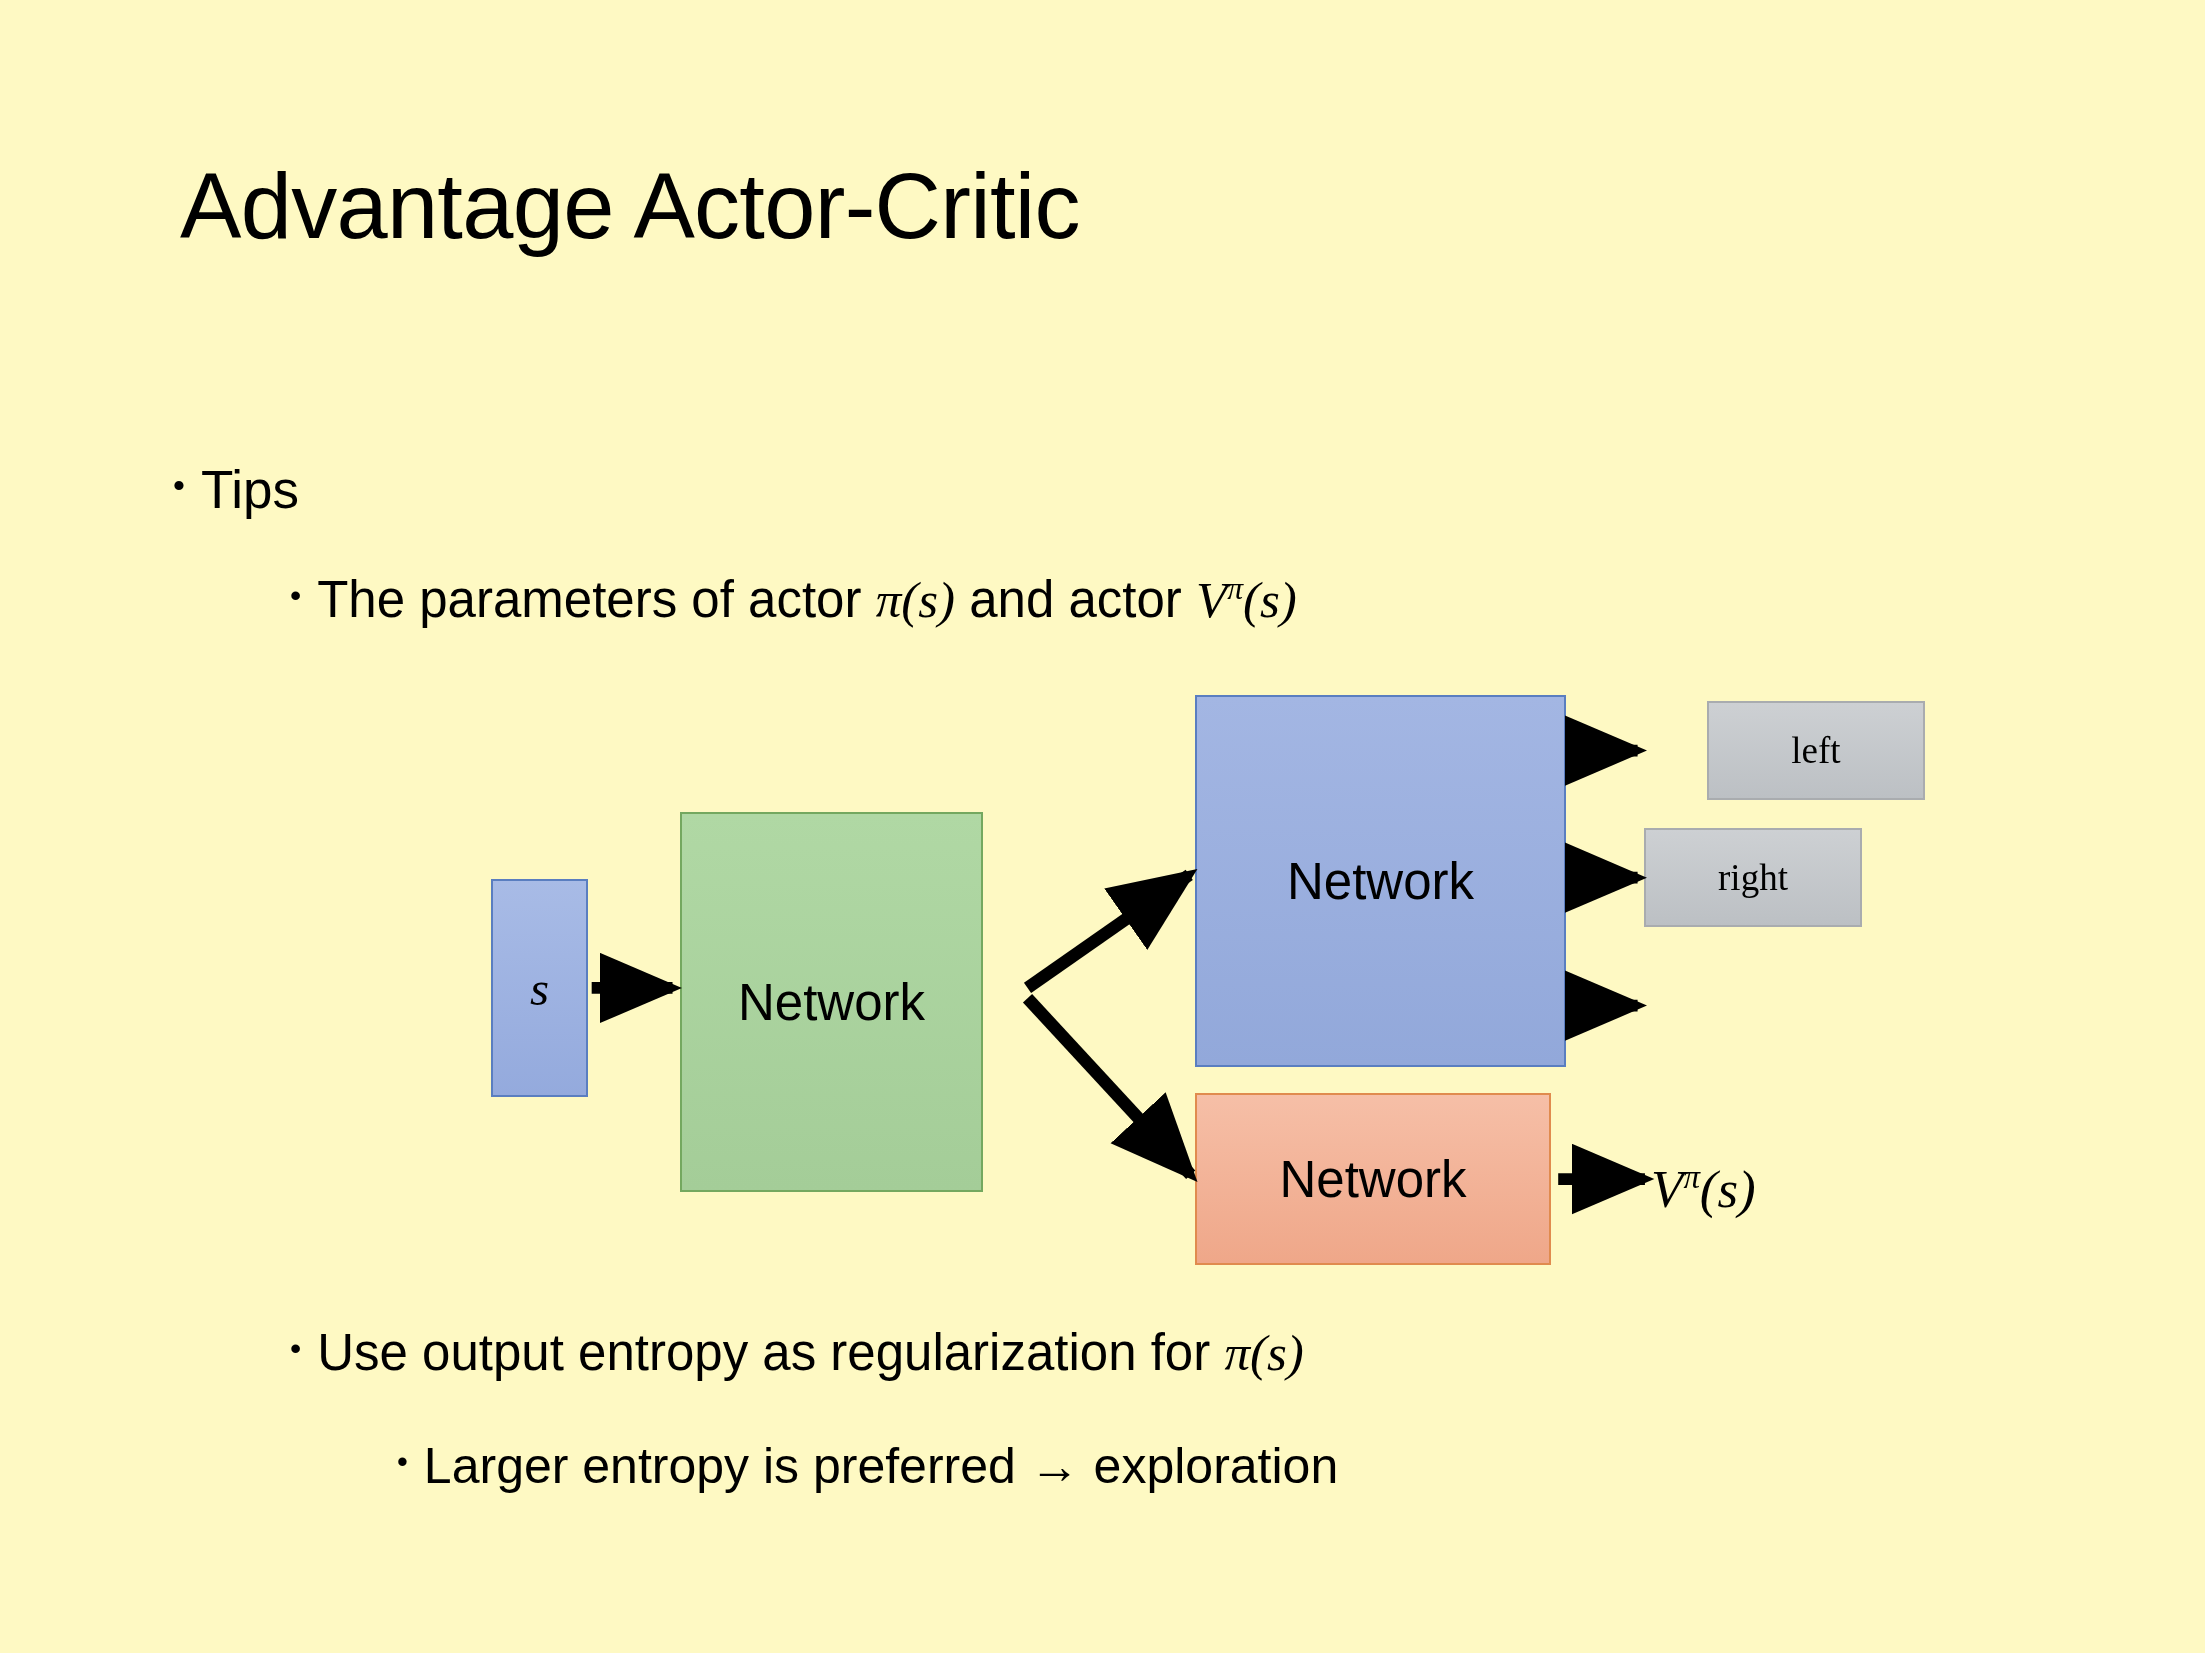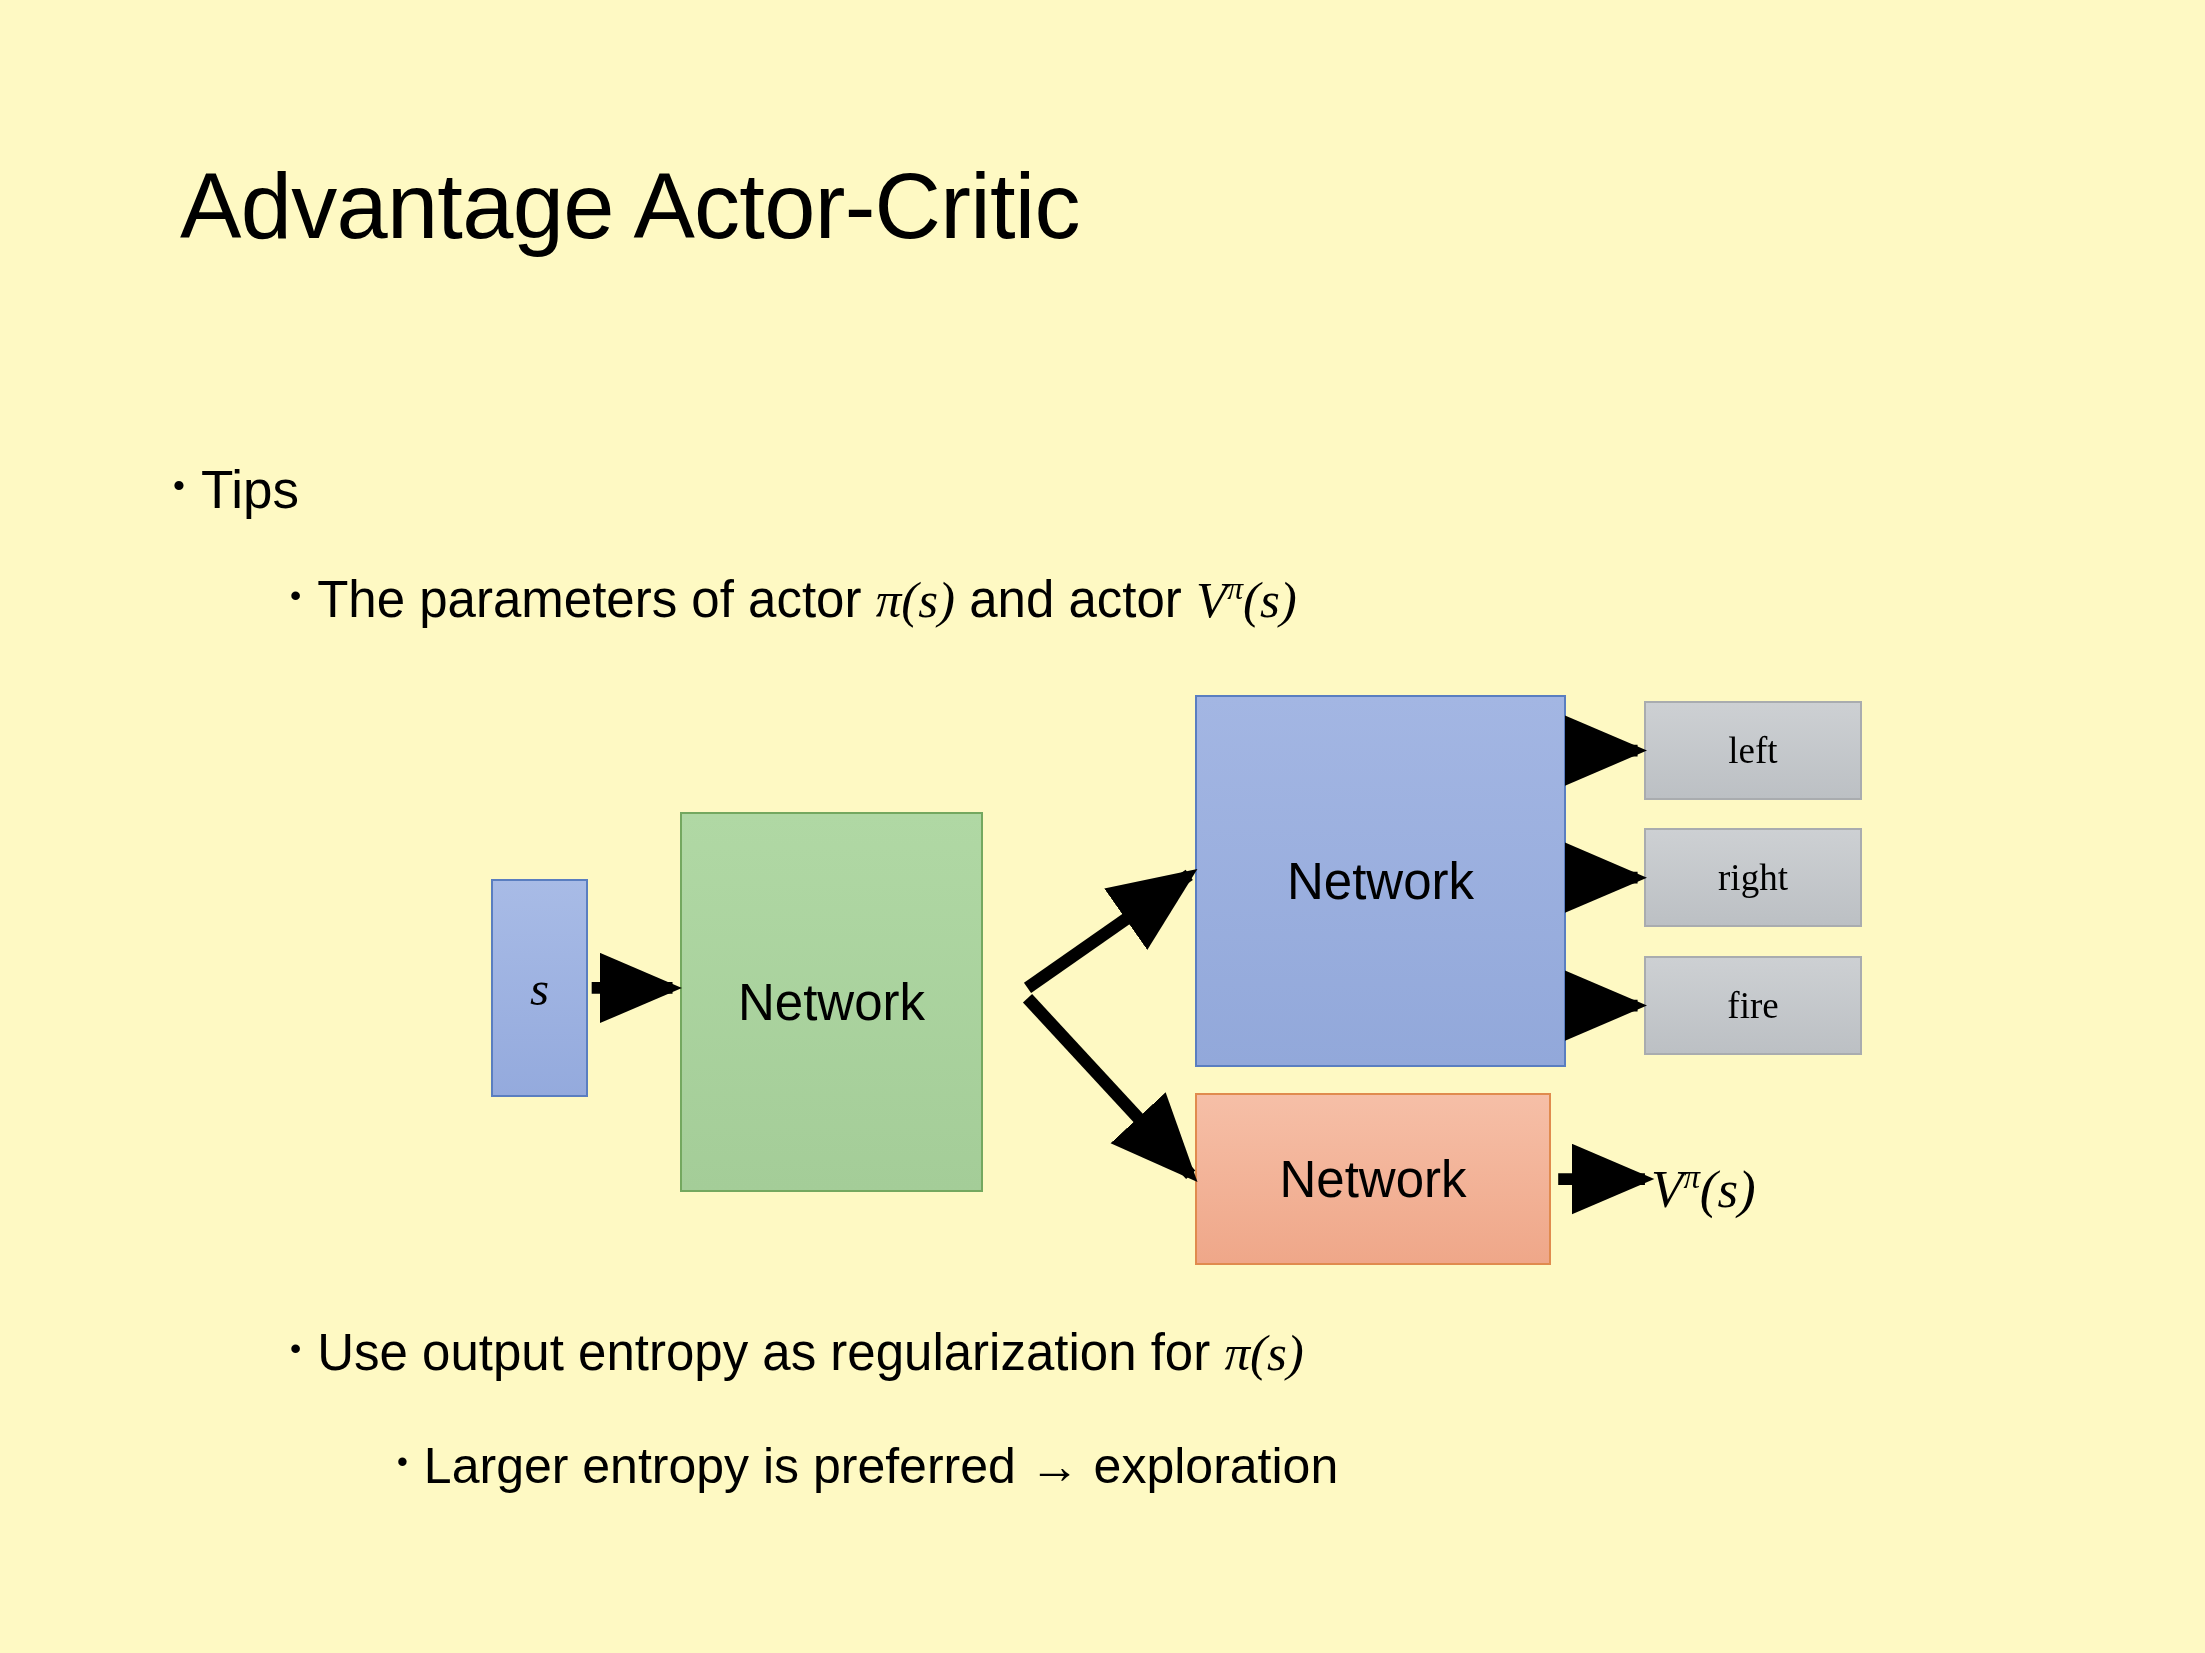--- a/index.html
+++ b/index.html
@@ -136,21 +136,21 @@
     box-sizing: border-box;
     display: flex;
     align-items: center;
     justify-content: center;
     width: 218px; height: 99px;
     background: linear-gradient(180deg,#cdd0d3 0%,#bcc0c4 100%);
     border: 2.2px solid #a9acaf;
     font-family: "Liberation Serif", serif;
     font-size: 37px;
   }
-  #gbox-left  { left: 1644px; top: 701px; }
+  #gbox-left  { left: 1707px; top: 701px; }
   #gbox-right { left: 1644px; top: 828px; text-align: right; }
   #gbox-fire  { left: 1644px; top: 956px; }
 
   
   #v-label {
     position: absolute;
     left: 1651px; top: 1150px;
     font-family: "Liberation Serif", serif;
     font-style: italic;
     font-size: 53px;
@@ -199,23 +199,20 @@
 
   <div class="box" id="box-orange">
     <span>Network</span>
   </div>
 
   <div class="gbox" id="gbox-left">
     <span>left</span>
   </div>
   <div class="gbox" id="gbox-right">
     <span>right</span>
-  </div>
-  <div class="gbox" id="gbox-fire">
-    <span>fire</span>
   </div>
 
   <div id="v-label"><span class="mv">V</span><span class="sup">π</span><span class="mi">(s)</span></div>
 
   <svg id="arrows" viewBox="0 0 3000 2250">
     <defs>
       <marker id="ah" markerWidth="8" markerHeight="8" refX="6.2" refY="3" orient="auto" markerUnits="strokeWidth">
         <path d="M0,0 L7,3 L0,6 Z" fill="#000"></path>
       </marker>
     </defs>

